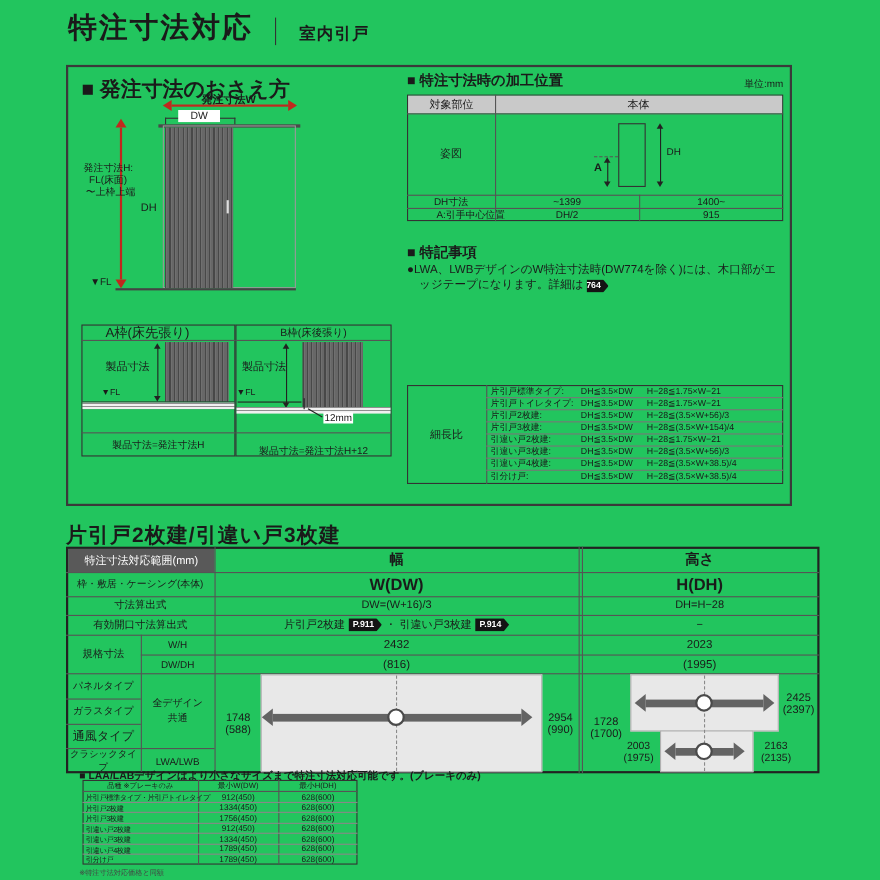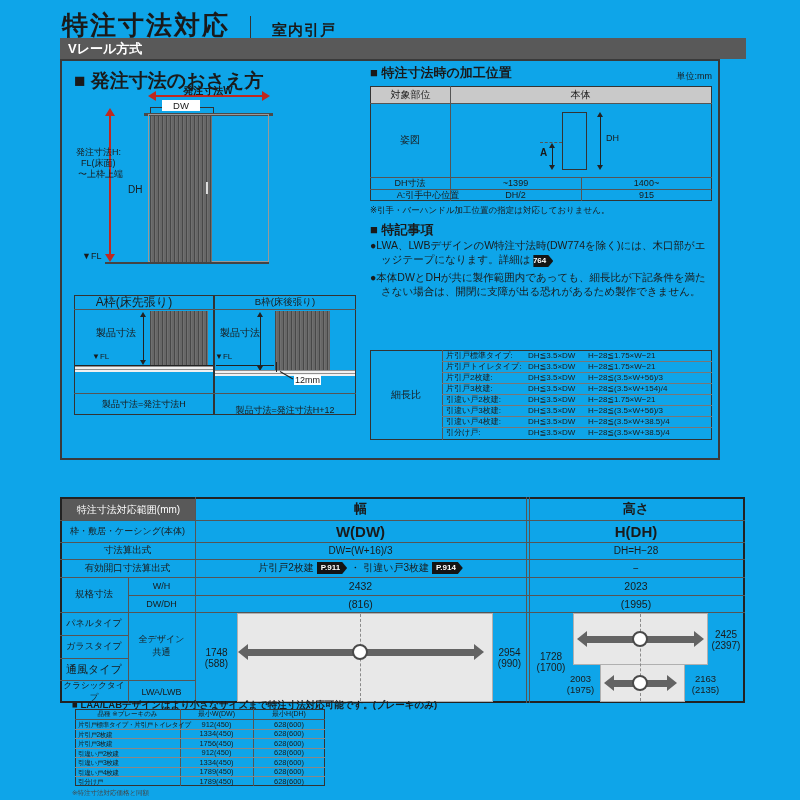--- a/index.html
+++ b/index.html
@@ -1,16 +1,16 @@
 <!DOCTYPE html>
 <html><head>
 <meta charset="utf-8">
 <style>
   html,body{margin:0;padding:0}
-  #page{position:relative;width:800px;height:800px;background:#0ea5e9;overflow:hidden;
+  #page{position:relative;width:800px;height:800px;background:#22c55e;overflow:hidden;
         font-family:"Liberation Sans","DejaVu Sans",sans-serif;color:#1a1a1a}
   .t{position:absolute;white-space:nowrap}
   .c{position:absolute;display:flex;align-items:center;justify-content:center;text-align:center}
   .ln{position:absolute;background:#555}
   .lnd{background:#222}
   .box{position:absolute;box-sizing:border-box;border:2px solid #3a3a3a}
   .box1{position:absolute;box-sizing:border-box;border:1.5px solid #333}
   .boxa{position:absolute;box-sizing:border-box;border:1px solid #333}
   .tri{position:absolute;width:0;height:0}
   .rl{border-top:5px solid transparent;border-bottom:5px solid transparent;border-right:8px solid #c0281e}
@@ -39,23 +39,20 @@
 </style>
 </head>
 <body>
 
 <div id="page">
 
   <div class="t" style="left:62px;top:8px;font-size:26px;font-weight:bold;letter-spacing:2px">特注寸法対応</div>
   <div class="ln" style="left:250px;top:16px;width:1px;height:25px;background:#333"></div>
   <div class="t" style="left:272px;top:21px;font-size:15px;font-weight:bold;letter-spacing:1px">室内引戸</div>
 
-  <div class="t" style="left:60px;top:38px;width:686px;height:21px;background:#595959">
-    <span style="color:#fff;font-size:13px;font-weight:bold;line-height:21px;padding-left:8px;display:inline-block">Vレール方式</span>
-  </div>
 
   <div class="box" style="left:60px;top:59px;width:660px;height:401px"></div>
 
   <div class="t" style="left:74px;top:68px;font-size:19px;font-weight:bold">■ 発注寸法のおさえ方</div>
 
   <div>
 
     <div class="tri rl" style="left:148px;top:91px"></div>
     <div class="ln" style="left:156px;top:95px;width:106px;height:2px;background:#c0281e"></div>
     <div class="tri rr" style="left:262px;top:91px"></div>
@@ -143,27 +140,25 @@
       <div class="tri kd" style="left:549px;top:165px"></div>
       <div class="t" style="left:540px;top:147px;font-size:10px;font-weight:bold">A</div>
     </div>
     <div class="c" style="left:370px;top:177px;width:80px;height:12px;font-size:9px">DH寸法</div>
     <div class="c" style="left:450px;top:177px;width:131px;height:12px;font-size:9px">~1399</div>
     <div class="c" style="left:581px;top:177px;width:131px;height:12px;font-size:9px">1400~</div>
     <div class="c" style="left:388px;top:189px;width:80px;height:12px;font-size:9px">A:引手中心位置</div>
     <div class="c" style="left:450px;top:189px;width:131px;height:12px;font-size:9px">DH/2</div>
     <div class="c" style="left:581px;top:189px;width:131px;height:12px;font-size:9px">915</div>
   </div>
-  <div class="t" style="left:370px;top:205px;font-size:8.5px">※引手・バーハンドル加工位置の指定は対応しておりません。</div>
 
   <div class="t" style="left:370px;top:221px;font-size:13px;font-weight:bold">■ 特記事項</div>
   <div class="t" style="left:370px;top:238px;width:346px;font-size:10.5px;line-height:14px;white-space:normal">
     <div class="bullet"><span>●LWA、LWBデザインのW特注寸法時(DW774を除く)には、木口部がエッジテープになります。詳細は</span>
       <span class="badge">P.764</span></div>
-    <div class="bullet"><span>●本体DWとDHが共に製作範囲内であっても、細長比が下記条件を満たさない場合は、開閉に支障が出る恐れがあるため製作できません。</span></div>
   </div>
 
   <div>
     <div class="box1" style="left:370px;top:350px;width:342px;height:90px"></div>
     <div class="ln" style="left:442px;top:350px;width:1px;height:90px"></div>
     <div class="c" style="left:370px;top:350px;width:72px;height:90px;font-size:10px">細長比</div>
     <div class="ln" style="left:442px;top:361px;width:270px;height:1px;background:#777"></div>
     <div class="ln" style="left:442px;top:372px;width:270px;height:1px;background:#777"></div>
     <div class="ln" style="left:442px;top:383px;width:270px;height:1px;background:#777"></div>
     <div class="ln" style="left:442px;top:394px;width:270px;height:1px;background:#777"></div>
@@ -205,20 +200,21 @@
         <span class="f1">DH≦3.5×DW</span>
         <span class="f2">H−28≦(3.5×W+38.5)/4</span>
       </div>
     <div class="slrow" style="left:443px;top:427px;width:268px;height:11px">
         <span class="n">引分け戸:</span>
         <span class="f1">DH≦3.5×DW</span>
         <span class="f2">H−28≦(3.5×W+38.5)/4</span>
       </div>
   </div>
 
+  <div class="t" style="left:60px;top:474px;font-size:19px;font-weight:bold;letter-spacing:1px">片引戸2枚建/引違い戸3枚建</div>
 
   <div>
     <div class="t" style="left:60px;top:497px;width:685px;height:206px;border:2px solid #222;box-sizing:border-box"></div>
 
     <div class="c" style="left:62px;top:499px;width:133px;height:21px;background:#595959;color:#fff;font-size:10px">特注寸法対応範囲(mm)</div>
     <div class="c" style="left:195px;top:497px;width:331px;height:23px;font-size:13px;font-weight:bold">幅</div>
     <div class="c" style="left:529px;top:497px;width:214px;height:23px;font-size:13px;font-weight:bold">高さ</div>
 
     <div class="ln" style="left:60px;top:520px;width:685px;height:1px"></div>
     <div class="ln" style="left:60px;top:542px;width:685px;height:1px"></div>

